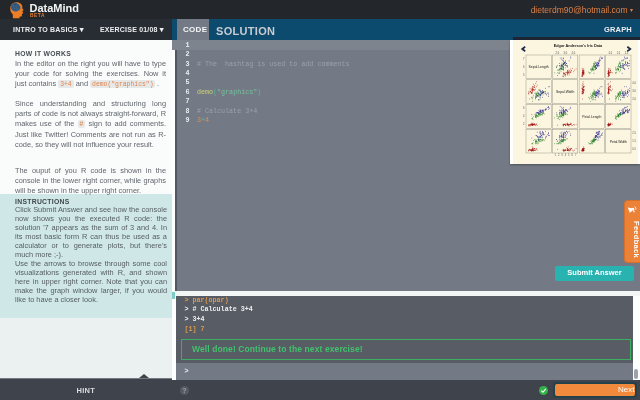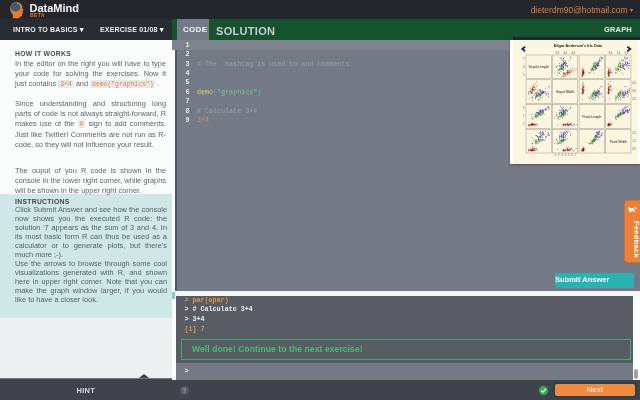--- a/index.html
+++ b/index.html
@@ -23,21 +23,21 @@
 <div class="abs" style="left:29.5px;top:1.5px;font-size:11px;font-weight:bold;color:#f4f5f6">DataMind</div>
 <div class="abs" style="left:30px;top:12.5px;font-size:4.8px;font-weight:bold;color:#e87f34;letter-spacing:0.6px">BETA</div>
 <div class="abs" style="right:7px;top:5px;font-size:8.5px;color:#dd8046;white-space:nowrap">dieterdm90@hotmail.com <span style="font-size:6px;vertical-align:1px">▾</span></div>
 </div>
 
 <div class="abs" style="left:0;top:19px;width:640px;height:21px;background:#42474f"></div>
 <div class="abs" style="left:0;top:19px;width:172px;height:21px;background:#282d34">
 <div class="abs" style="left:13px;top:6px;font-size:7px;font-weight:bold;color:#eceef0;letter-spacing:0.2px;white-space:nowrap">INTRO TO BASICS <span style="font-size:7.5px;vertical-align:0px">▾</span></div>
 <div class="abs" style="left:100px;top:6px;font-size:7px;font-weight:bold;color:#eceef0;letter-spacing:0.2px;white-space:nowrap">EXERCISE 01/08 <span style="font-size:7.5px;vertical-align:0px">▾</span></div>
 </div>
-<div class="abs" style="left:172px;top:19px;width:468px;height:21px;background:#14532d">
+<div class="abs" style="left:172px;top:19px;width:468px;height:21px;background:#0c4a6e">
 <div class="abs" style="left:5px;top:0;width:32px;height:21px;background:#747a85"></div>
 <div class="abs" style="left:11px;top:5.5px;font-size:8px;font-weight:bold;color:#f5f6f8;letter-spacing:0.3px">CODE</div>
 <div class="abs" style="left:44px;top:5.5px;font-size:11px;font-weight:bold;color:#c9cdd2;letter-spacing:0.3px">SOLUTION</div>
 <div class="abs" style="right:8px;top:6px;font-size:7.5px;font-weight:bold;color:#eceef0;letter-spacing:0.2px">GRAPH</div>
 </div>
 
 <div class="abs" style="left:0;top:40px;width:172px;height:338px;background:#ebf0f1">
 <div class="abs" style="left:0;top:0;width:172px;height:154px;background:#fafbfb"></div>
 <div class="abs" style="left:0;top:154px;width:172px;height:124px;background:#cfe8e7"></div>
 <div class="abs" style="left:15px;top:10px;font-size:6.8px;font-weight:bold;color:#464c52;letter-spacing:0.3px">HOW IT WORKS</div>
@@ -62,21 +62,21 @@
     <div class="row" style="top:19.68px"><span class="num">3</span><span class="code"><span style="color:#9aa1ab"># The  hashtag is used to add comments</span></span></div>
     <div class="row" style="top:29.07px"><span class="num">4</span><span class="code"></span></div>
     <div class="row" style="top:38.46px"><span class="num">5</span></div>
     <div class="row" style="top:47.85px"><span class="num">6</span><span class="code"><span style="color:#cdd179">demo</span><span style="color:#54b8a5">(</span><span style="color:#72c39e">"graphics"</span><span style="color:#54b8a5">)</span></span></div>
     <div class="row" style="top:57.24px"><span class="num">7</span><span class="code"></span></div>
     <div class="row" style="top:66.63px"><span class="num">8</span><span class="code"><span style="color:#9aa1ab"># Calculate 3+4</span></span></div>
     <div class="row" style="top:76.02px"><span class="num">9</span><span class="code"><span style="color:#dd8e54">3</span><span style="color:#54b8a5">+</span><span style="color:#dd8e54">4</span></span></div>
 </div>
 
 <div class="abs" style="left:172px;top:291px;width:468px;height:4.5px;background:#f2f6f5"></div>
-<div class="abs" style="left:555px;top:273px;width:79px;height:14.5px;background:#28b2b0;border-radius:2px;text-align:left;line-height:14.5px;font-size:7.5px;font-weight:bold;color:#fff">Submit Answer</div>
+<div class="abs" style="left:555px;top:266px;width:79px;height:14.5px;background:#28b2b0;border-radius:2px;text-align:center;line-height:14.5px;font-size:7.5px;font-weight:bold;color:#fff">Submit Answer</div>
 
 <div class="abs" style="left:172px;top:295.5px;width:468px;height:67px;background:#575c65">
 <div class="abs" style="left:0;top:0;width:4px;height:84.5px;background:#fdfefe"></div>
 <div class="abs" style="left:461px;top:0;width:7px;height:84.5px;background:#fdfefe"></div>
 <div class="abs" style="left:0;top:-4px;width:3px;height:7.5px;background:#7fccc7"></div>
 <div class="abs mono" style="left:4px;top:0;width:457px;height:84.5px">
 <div class="cline" style="top:-0.7px;color:#dc9a4d">&gt; par(opar)</div>
 <div class="cline" style="top:8.4px;color:#eef0f2">&gt; # Calculate 3+4</div>
 <div class="cline" style="top:18.3px;color:#eef0f2">&gt; 3+4</div>
 <div class="cline" style="top:28px;color:#dc9a4d">[1] 7</div>
@@ -192,13 +192,13 @@
 <div class="abs" style="left:0;top:380px;width:640px;height:20px;background:#3f444c"></div>
 <div class="abs" style="left:0;top:378.6px;width:172px;height:2px;background:#3f444c"></div>
 <div class="abs" style="left:138.6px;top:373.9px;width:0;height:0;border-left:5.2px solid transparent;border-right:5.2px solid transparent;border-bottom:4.8px solid #3f444c"></div>
 <div class="abs" style="left:76.5px;top:386px;font-size:7.5px;font-weight:bold;color:#dadce0;letter-spacing:0.3px">HINT</div>
 <div class="abs" style="left:180px;top:385.5px;width:9px;height:9px;border-radius:50%;background:#565b63;color:#9da1a8;font-size:7px;font-weight:bold;text-align:center;line-height:9.5px">?</div>
 <div class="abs" style="left:539px;top:385.5px;width:9px;height:9px;border-radius:50%;background:#35b14a"></div>
 <svg class="abs" style="left:539px;top:385.5px" width="9" height="9" viewBox="0 0 9 9">
     <path d="M2.3 4.6 L4 6.2 L6.8 2.9" stroke="#fff" stroke-width="1.1" fill="none"></path>
   </svg>
 <div class="abs" style="left:553px;top:381.5px;width:83.5px;height:16.5px;background:#24424b;border-radius:3px"></div>
-<div class="abs" style="left:555px;top:383.5px;width:79.5px;height:12.5px;background:#f18a3d;border-radius:2px;text-align:center;line-height:12px;font-size:8px;color:#fff">Next</div>
+<div class="abs" style="left:555px;top:383.5px;width:79.5px;height:12.5px;background:#f18a3d;border-radius:2px;text-align:right;line-height:12px;font-size:8px;color:#fff">Next</div>
 
 </body></html>

